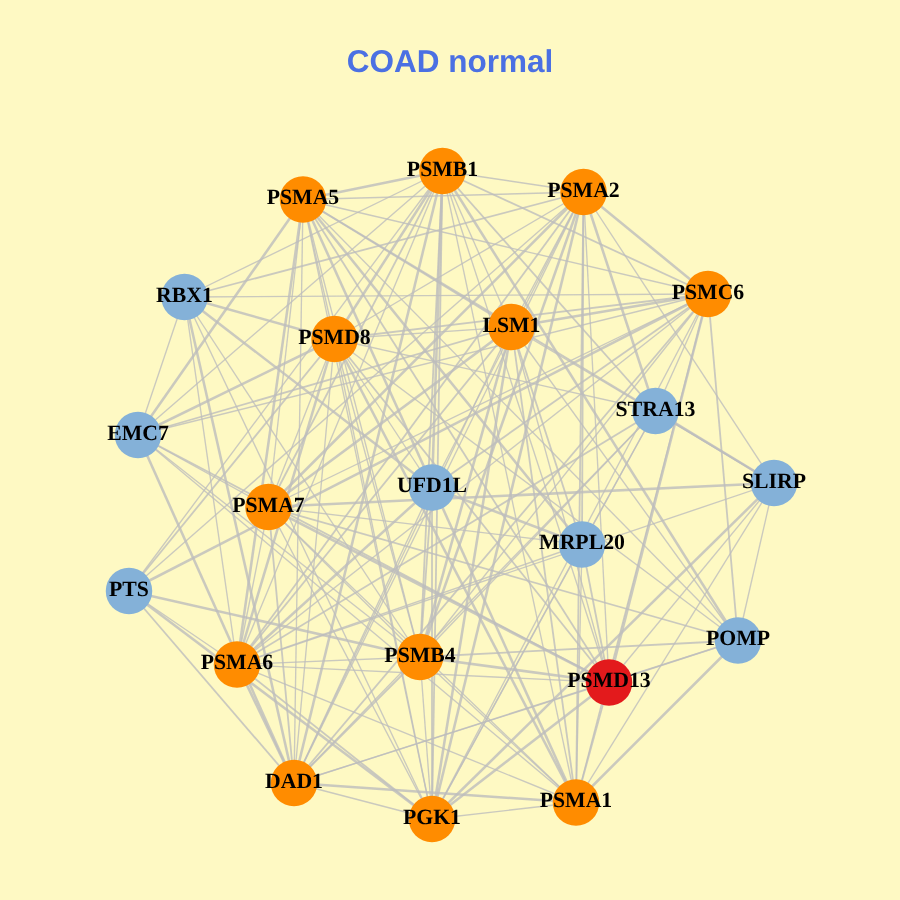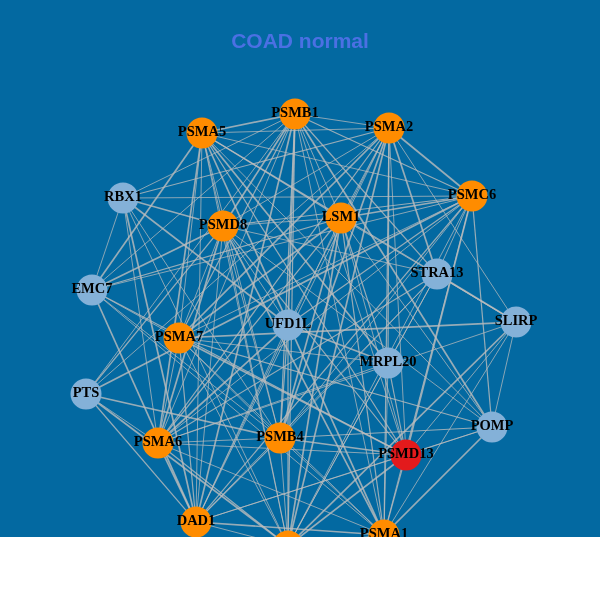--- a/index.html
+++ b/index.html
@@ -4,22 +4,22 @@
 <style>
   html, body {
     margin: 0;
     padding: 0;
     background: #ffffff;
     font-family: "Liberation Sans", sans-serif;
   }
   .page {
     position: relative;
     width: 600px;
-    height: 537px;
-    background: #0369a1;
+    height: 600px;
+    background: #fef9c3;
     overflow: hidden;
   }
   svg.net {
     display: block;
     width: 600px;
     height: 600px;
   }
   .chart-title {
     font-family: "Liberation Sans", sans-serif;
     font-size: 21px;

